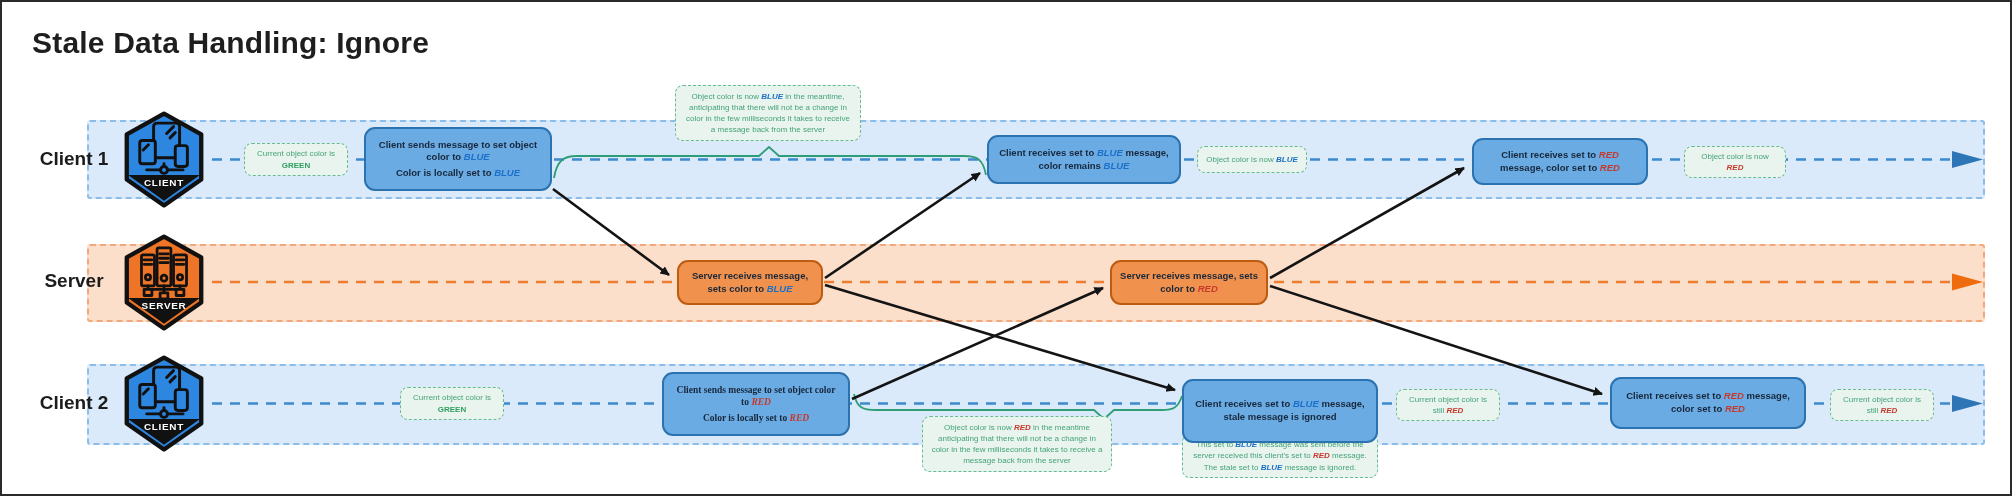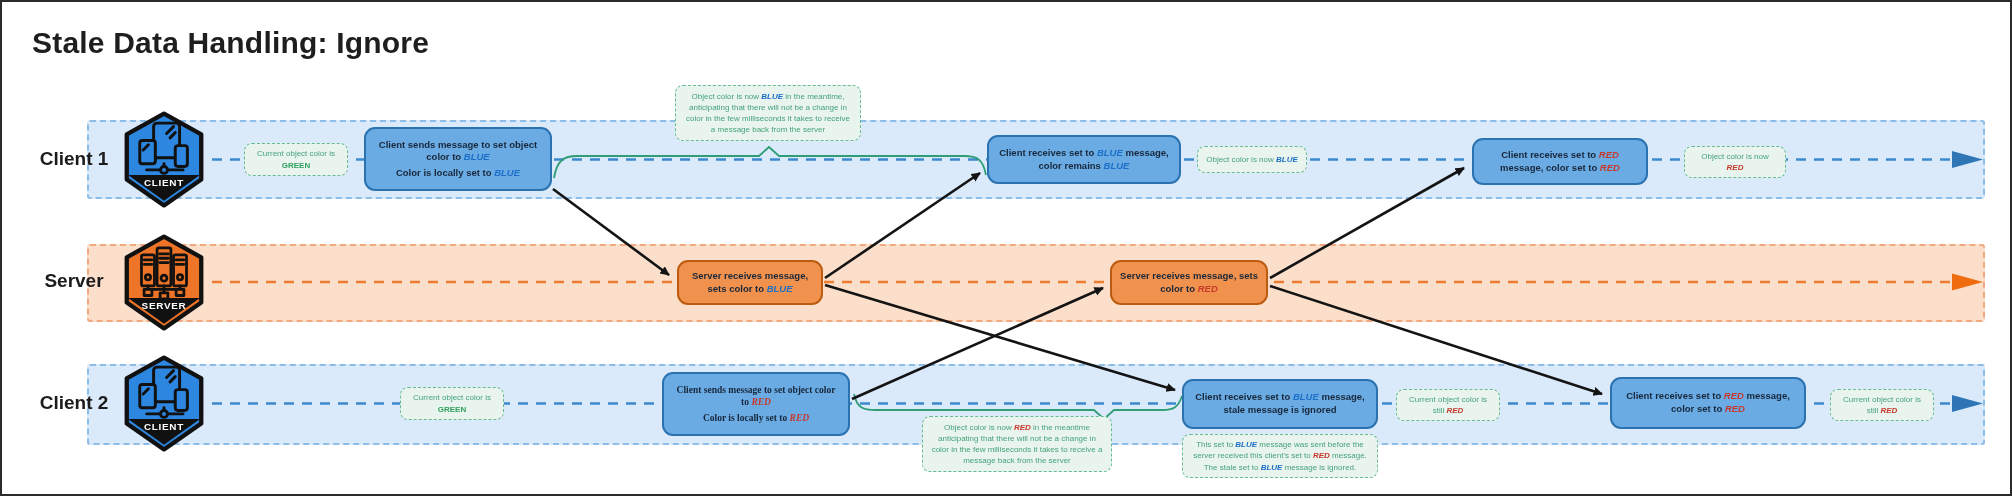--- a/index.html
+++ b/index.html
@@ -182,21 +182,21 @@
   <div class="note" style="left:398px;top:385px;width:104px;min-height:33px;">
       <div class="para"><span>Current object color is </span><span class="w-g">GREEN</span></div>
     </div>
   <div class="msgbox client" style="left:660px;top:370px;width:188px;height:64px;font-family:Liberation Serif, serif;">
       <div class="para"><span>Client sends message to set object color to </span><span class="w-r">RED</span></div>
       <div class="para para-gap"><span>Color is locally set to </span><span class="w-r">RED</span></div>
     </div>
   <div class="note" style="left:920px;top:414px;width:190px;min-height:56px;align-items:center;">
       <div class="para"><span>Object color is now </span><span class="w-r">RED</span><span> in the meantime anticipating that there will not be a change in color in the few milliseconds it takes to receive a message back from the server</span></div>
     </div>
-  <div class="msgbox client" style="left:1180px;top:377px;width:196px;height:50px;">
+  <div class="msgbox client" style="left:1180px;top:377px;width:196px;height:64px;">
       <div class="para"><span>Client receives set to </span><span class="w-b">BLUE</span><span> message, stale message is ignored</span></div>
     </div>
   <div class="note" style="left:1180px;top:432px;width:196px;min-height:44px;">
       <div class="para"><span>This set to </span><span class="w-b">BLUE</span><span> message was sent before the server received this client's set to </span><span class="w-r">RED</span><span> message. The stale set to </span><span class="w-b">BLUE</span><span> message is ignored.</span></div>
     </div>
   <div class="note" style="left:1394px;top:387px;width:104px;min-height:31px;">
       <div class="para"><span>Current object color is still </span><span class="w-r">RED</span></div>
     </div>
   <div class="msgbox client" style="left:1608px;top:375px;width:196px;height:52px;">
       <div class="para"><span>Client receives set to </span><span class="w-r">RED</span><span> message, color set to </span><span class="w-r">RED</span></div>

